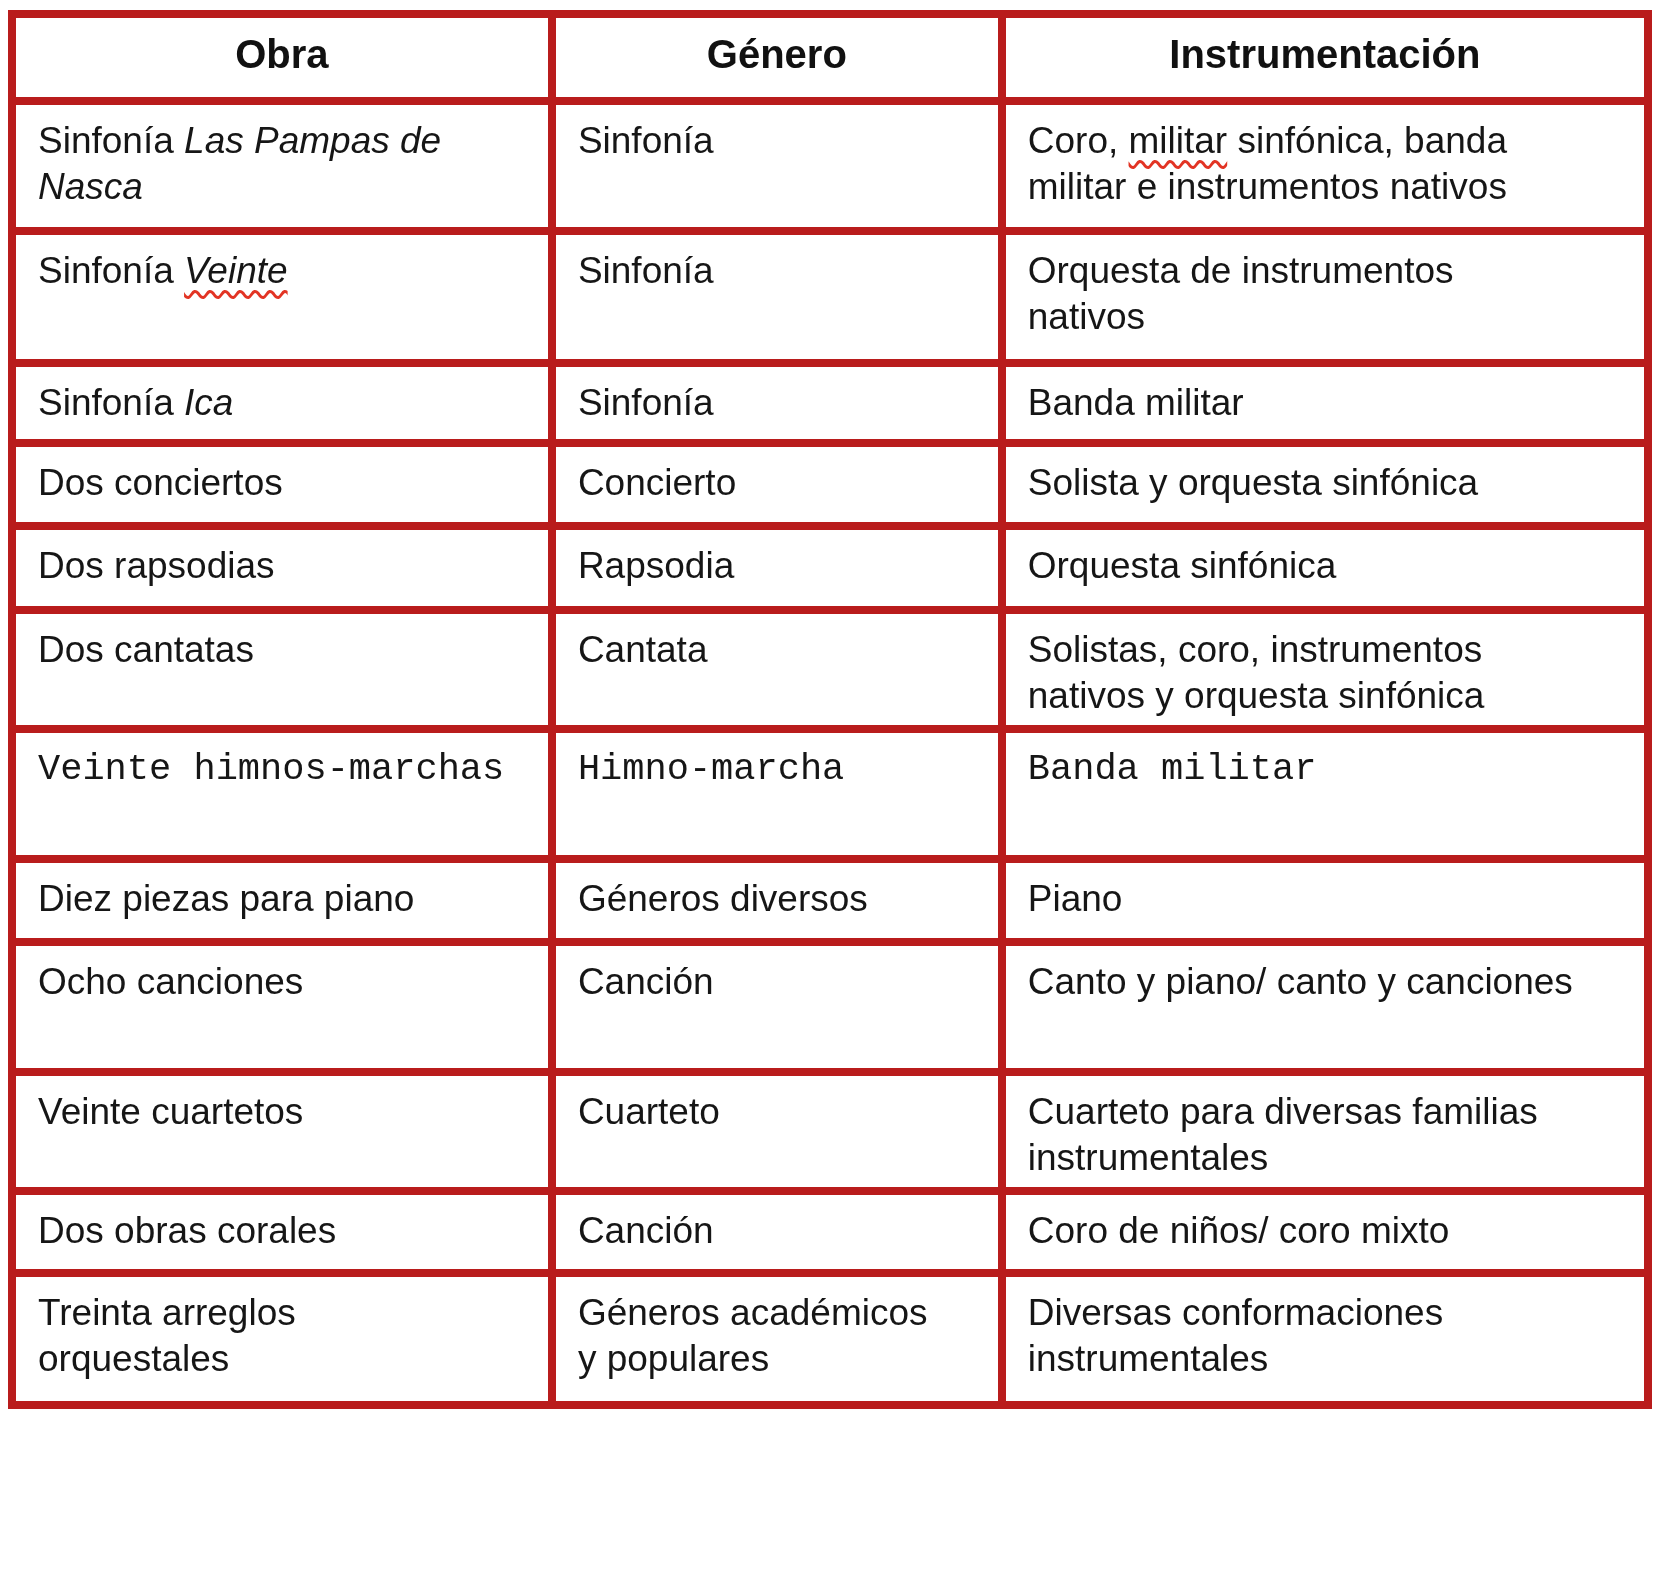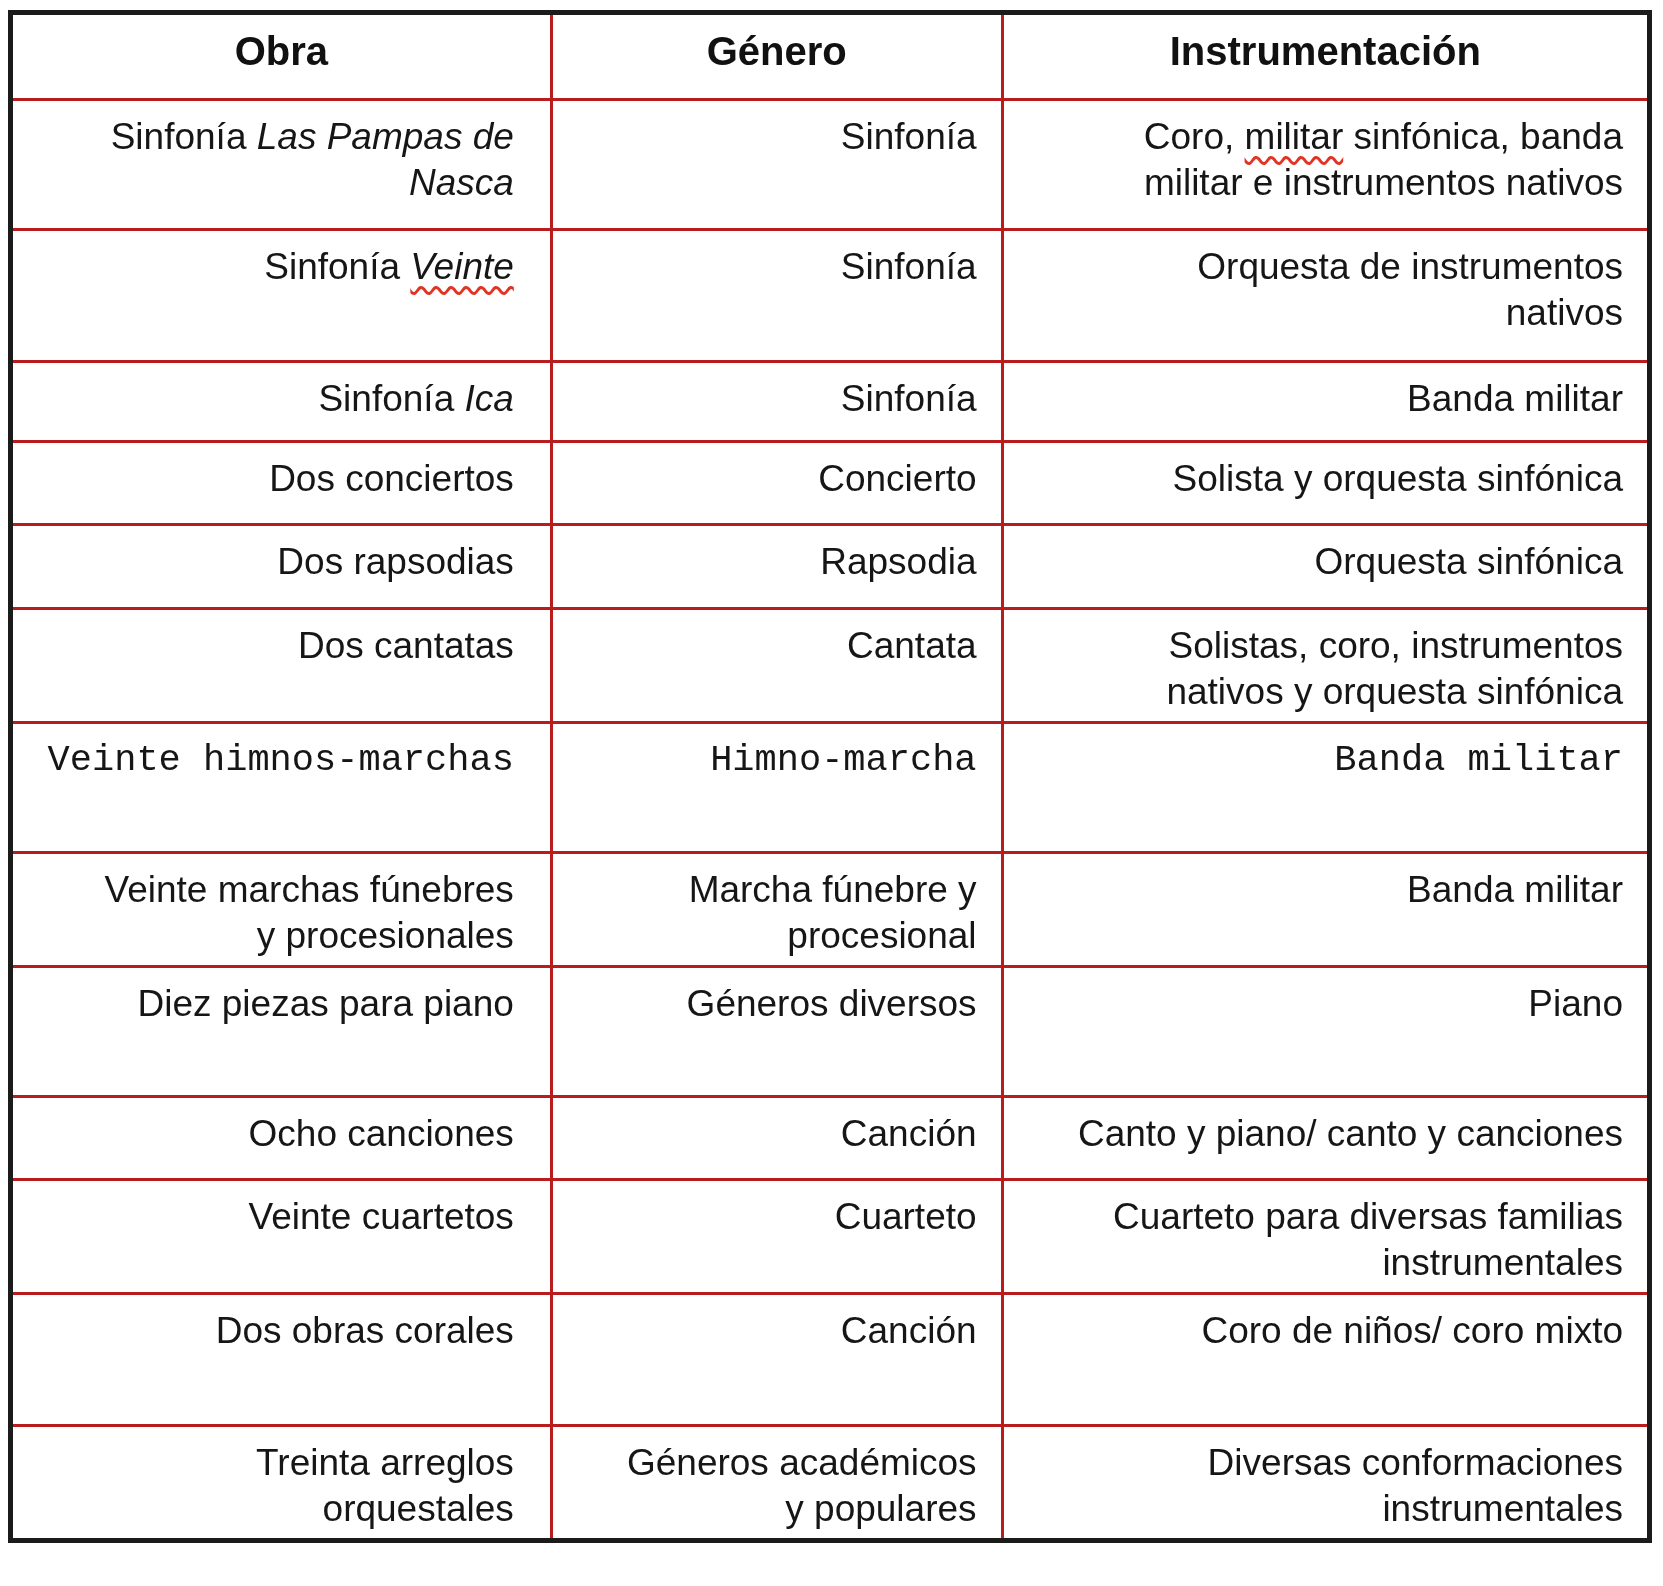--- a/index.html
+++ b/index.html
@@ -20,38 +20,37 @@
   table.works {
     width: 100%;
     border-collapse: collapse;
     table-layout: fixed;
     border: 5px solid #1b1b1b;
   }
   table.works col.c1 { width: 33.0%; }
   table.works col.c2 { width: 27.5%; }
   table.works col.c3 { width: 39.5%; }
   th, td {
-    border: 3px solid #b91c1c;
+    border: 8px solid #b91c1c;
     vertical-align: top;
     box-sizing: border-box;
   }
   th {
     font-size: 40px;
     font-weight: bold;
     text-align: center;
     padding: 14px 8px 0 8px;
     height: 87px;
     color: #111111;
   }
   td {
     font-size: 37px;
     line-height: 46px;
     padding: 13px 24px 6px 22px;
     color: #161616;
-    text-align: right;
   }
   td .txt { white-space: pre-line; }
   td.c1 { padding-right: 36px; }
   
   tbody tr:nth-child(1)  { height: 130px; }
   tbody tr:nth-child(2)  { height: 132px; }
   tbody tr:nth-child(3)  { height: 80px; }
   tbody tr:nth-child(4)  { height: 83px; }
   tbody tr:nth-child(5)  { height: 84px; }
   tbody tr:nth-child(6)  { height: 82px; }
@@ -123,27 +122,20 @@
         <td class="c2"><span class="txt">Cantata</span></td>
         <td class="c3"><span class="txt">Solistas, coro, instrumentos
 nativos y orquesta sinfónica</span></td>
       </tr>
       <tr>
         <td class="c1"><span class="txt">Veinte himnos-marchas</span></td>
         <td class="c2"><span class="txt">Himno-marcha</span></td>
         <td class="c3"><span class="txt">Banda militar</span></td>
       </tr>
       <tr>
-        <td class="c1"><span class="txt">Veinte marchas fúnebres
-y procesionales</span></td>
-        <td class="c2"><span class="txt">Marcha fúnebre y
-procesional</span></td>
-        <td class="c3"><span class="txt">Banda militar</span></td>
-      </tr>
-      <tr>
         <td class="c1"><span class="txt">Diez piezas para piano</span></td>
         <td class="c2"><span class="txt">Géneros diversos</span></td>
         <td class="c3"><span class="txt">Piano</span></td>
       </tr>
       <tr>
         <td class="c1"><span class="txt">Ocho canciones</span></td>
         <td class="c2"><span class="txt">Canción</span></td>
         <td class="c3"><span class="txt">Canto y piano/ canto y canciones</span></td>
       </tr>
       <tr>

